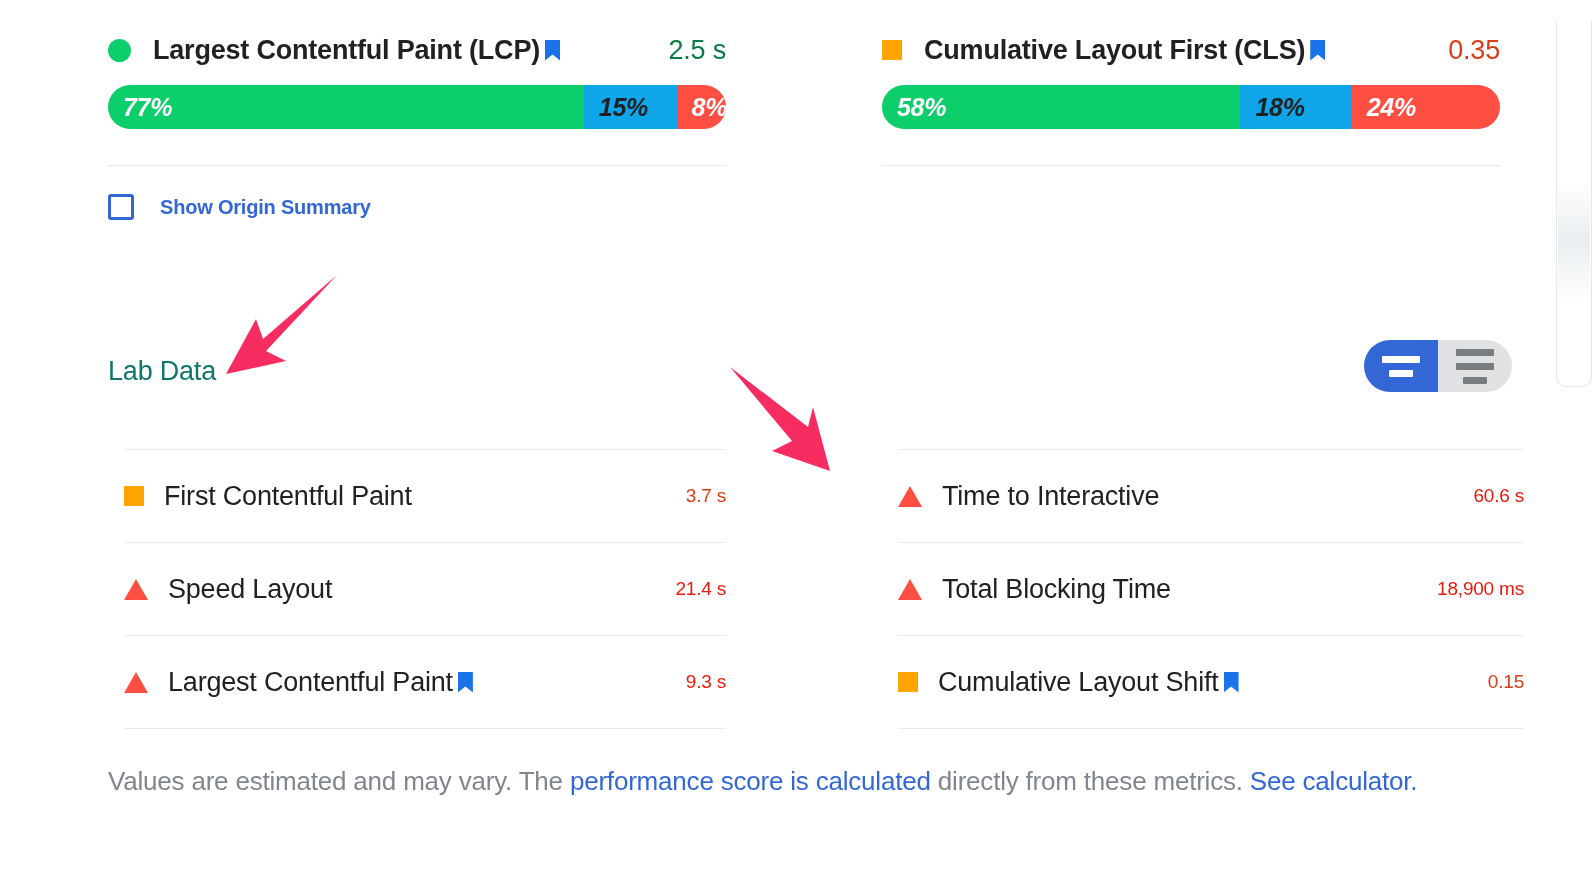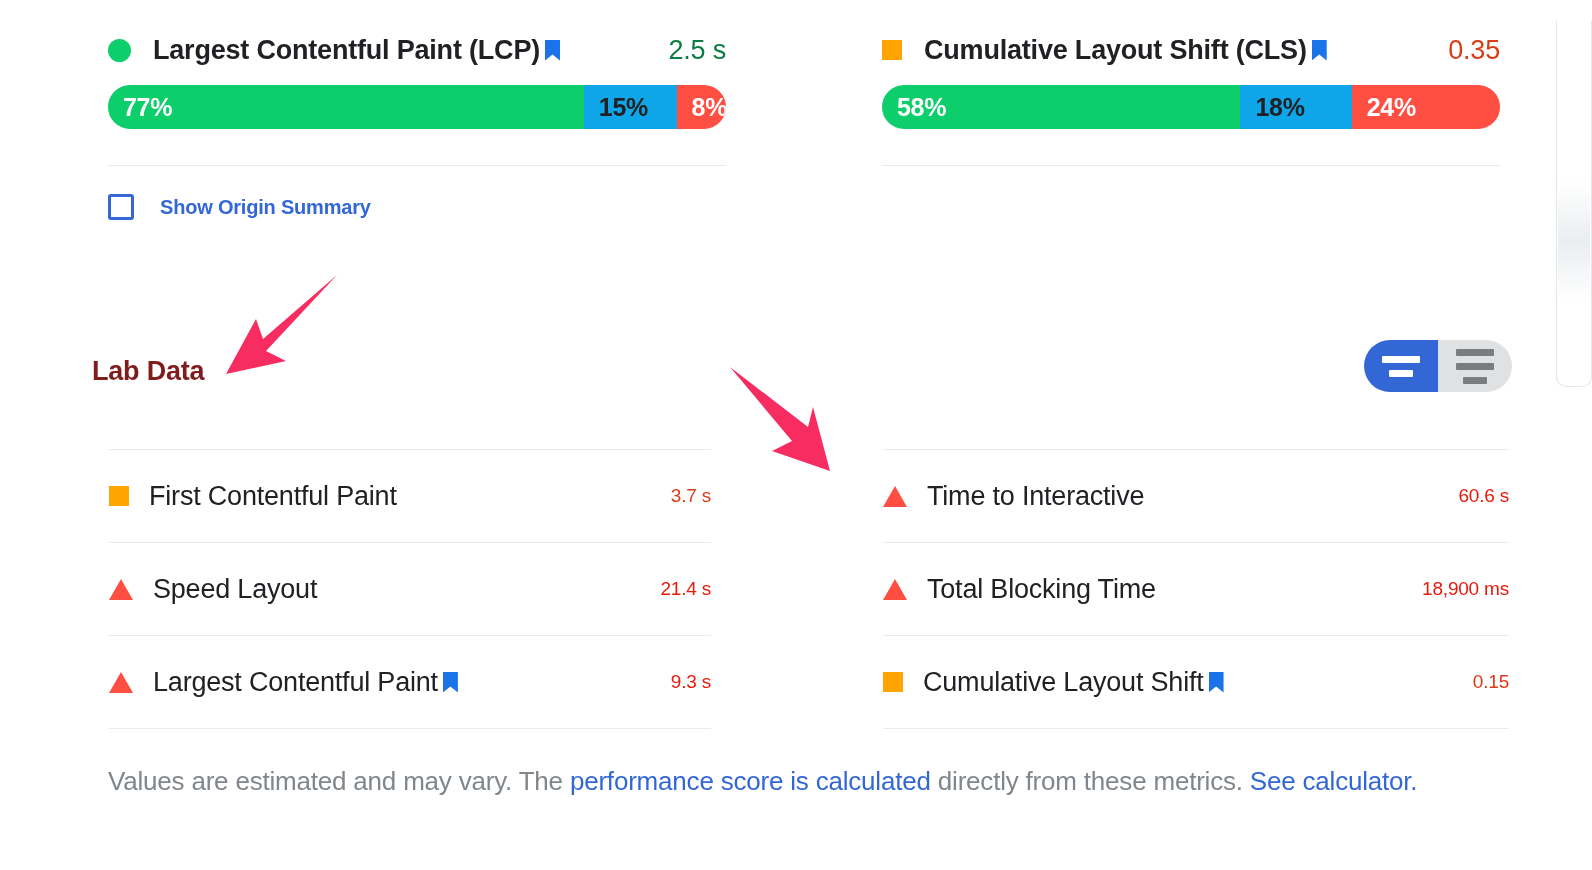--- a/index.html
+++ b/index.html
@@ -76,20 +76,21 @@
   }
 
   
   .dist-bar {
     margin-top: 16px;
     height: 44px;
     border-radius: 22px;
     overflow: hidden;
     display: flex;
     width: 100%;
+    font-style: italic;
   }
   .dist-seg {
     display: flex;
     align-items: center;
     padding-left: 15px;
     font-size: 25px;
     font-weight: 700;
     letter-spacing: -0.3px;
     white-space: nowrap;
   }
@@ -121,24 +122,24 @@
     margin-left: 26px;
     font-size: 20px;
     font-weight: 700;
     color: #3367d6;
     letter-spacing: -0.2px;
   }
 
   
   .lab-title {
     position: absolute;
-    left: 92px; top: 325px;
+    left: 108px; top: 325px;
     font-size: 27px;
-    font-weight: 700;
-    color: #7f1d1d;
+    font-weight: 400;
+    color: #0f766e;
     letter-spacing: -0.2px;
   }
 
   .view-toggle {
     position: absolute;
     right: 80px; top: 309px;
     width: 148px; height: 52px;
     border-radius: 26px;
     overflow: hidden;
     display: flex;
@@ -153,21 +154,21 @@
   }
   .vt-seg.active { background: #3367d6; }
   .vt-seg.idle   { background: #dfe1e3; }
   .vt-line { height: 7px; border-radius: 1px; }
   .vt-seg.active .vt-line { background: #ffffff; }
   .vt-seg.idle   .vt-line { background: #7a7d80; }
 
   
   .lab-grid {
     position: absolute;
-    left: 1px; top: 418px;
+    left: 16px; top: 418px;
     width: 1548px;
     display: flex;
   }
   .lab-col { width: 774px; padding: 0 64px 0 108px; }
   .lab-col.right { padding: 0 40px 0 108px; }
   .lab-col.left  { padding: 0 64px 0 108px; }
 
   .lab-row {
     display: flex;
     align-items: center;
@@ -245,21 +246,21 @@
         <div class="dist-seg seg-good" style="width:77%">77%</div>
         <div class="dist-seg seg-avg" style="width:15%">15%</div>
         <div class="dist-seg seg-bad" style="width:8%">8%</div>
       </div>
       <hr class="rule" style="margin-top:36px">
     </div>
 
     <div class="field-col right">
       <div class="metric-head">
         <span class="shape square"></span>
-        <span class="mh-name">Cumulative Layout Shift (CLS)</span>
+        <span class="mh-name">Cumulative Layout First (CLS)</span>
         <span class="bookmark"></span>
         <span class="mh-value" style="color:#d93c16">0.35</span>
       </div>
       <div class="dist-bar">
         <div class="dist-seg seg-good" style="width:58%">58%</div>
         <div class="dist-seg seg-avg" style="width:18%">18%</div>
         <div class="dist-seg seg-bad" style="width:24%">24%</div>
       </div>
       <hr class="rule" style="margin-top:36px">
     </div>

